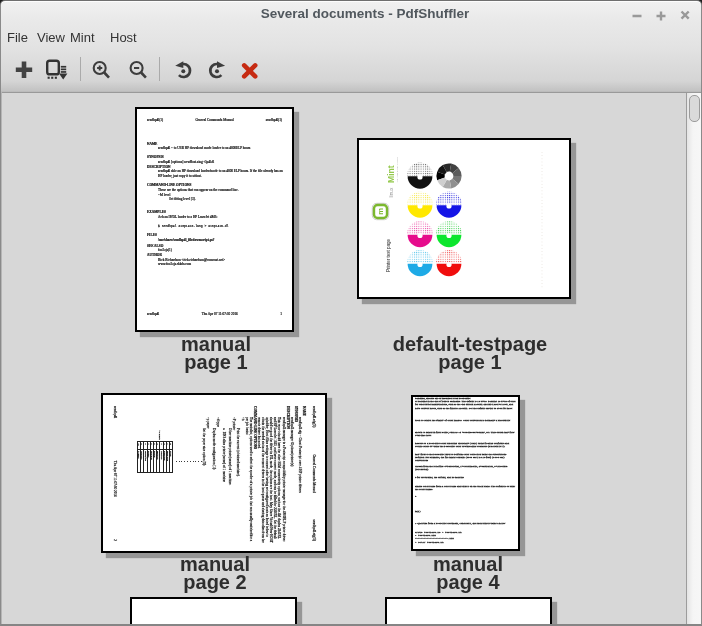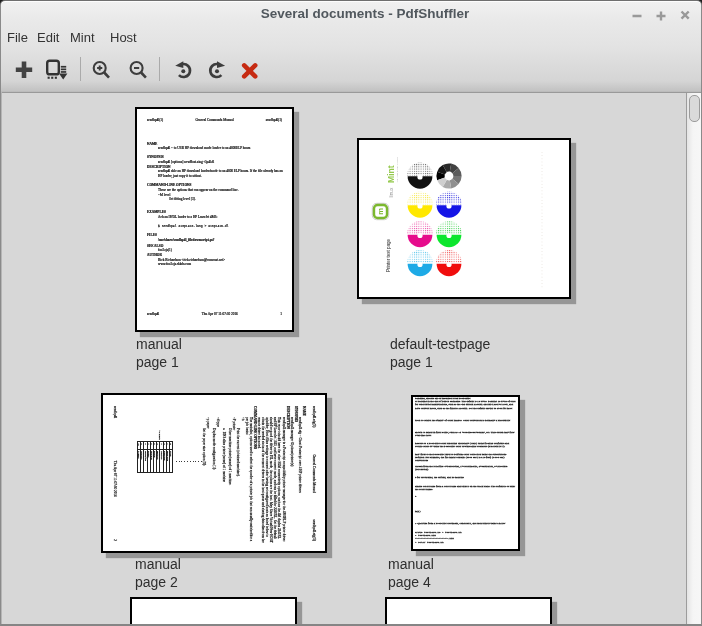--- a/index.html
+++ b/index.html
@@ -10,42 +10,42 @@
 #menubar{position:absolute;left:0;top:27px;width:100%;height:20px;font-size:13px;color:#333;}
 #menubar span{position:absolute;top:2px;}
 #toolbar{position:absolute;left:0;top:47px;width:100%;height:44px;}
 .tsep{position:absolute;top:9px;width:1px;height:24px;background:#aaa;}
 #content{position:absolute;left:1px;top:91px;width:700px;height:532px;background:#d7d7d7;border-top:1px solid #999;box-sizing:border-box;}
 
 #sbar{position:absolute;right:0;top:0;width:15px;height:100%;background:linear-gradient(to right,#e4e4e4,#f5f5f5 40%,#f7f7f7);border-left:1px solid #9c9c9c;}
 #sbthumb{position:absolute;left:2px;top:2px;width:9px;height:25px;background:#dadada;border:1px solid #9c9c9c;border-radius:5px;}
 
 .page{position:absolute;background:#fff;border:2px solid #000;box-shadow:5px 5px 1px rgba(0,0,0,0.3);box-sizing:border-box;overflow:hidden;}
-.lbl{position:absolute;text-align:left;font-size:14px;line-height:17.5px;color:#2e2e2e;}
+.lbl{position:absolute;text-align:center;font-size:20px;line-height:17.5px;color:#2e2e2e;font-weight:bold;}
 .mp{font-family:"Liberation Serif",serif;color:#000;-webkit-text-stroke:0.18px #222;}
 .mp b{font-weight:bold;}
 .in1{margin-left:11px;}
 .in2{margin-left:22px;}
 .hdr3{position:absolute;display:flex;justify-content:space-between;font-family:"Liberation Serif",serif;color:#000;-webkit-text-stroke:0.18px #222;}
 .tc{border:0.4px solid #222;padding:0 1.5px;}
 </style>
 </head>
 <body>
 <div id="win">
   <div id="titlebar">
     <div id="title">Several documents - PdfShuffler</div>
     <svg width="702" height="27" style="position:absolute;left:0;top:0;">
       <path d="M631.5,15 H640.5" stroke="#999" stroke-width="2.4"></path>
       <path d="M660,10.5 V19.5 M655.5,15 H664.5" stroke="#999" stroke-width="2.4"></path>
       <path d="M680.5,10.5 L687.7,17.7 M687.7,10.5 L680.5,17.7" stroke="#999" stroke-width="2.4"></path>
     </svg>
   </div>
   <div id="menubar">
     <span style="left:6px;">File</span>
-    <span style="left:36px;">Edit</span>
+    <span style="left:36px;">View</span>
     <span style="left:69px;">Mint</span>
     <span style="left:109px;">Host</span>
   </div>
   <div id="toolbar">
     <div class="tsep" style="left:79px;"></div>
     <div class="tsep" style="left:158px;"></div>
     <svg width="270" height="44" style="position:absolute;left:0;top:0;">
 
       <path d="M23,13.5 V30 M14.8,21.7 H31.2" stroke="#434343" stroke-width="4.6" fill="none"></path>
 

